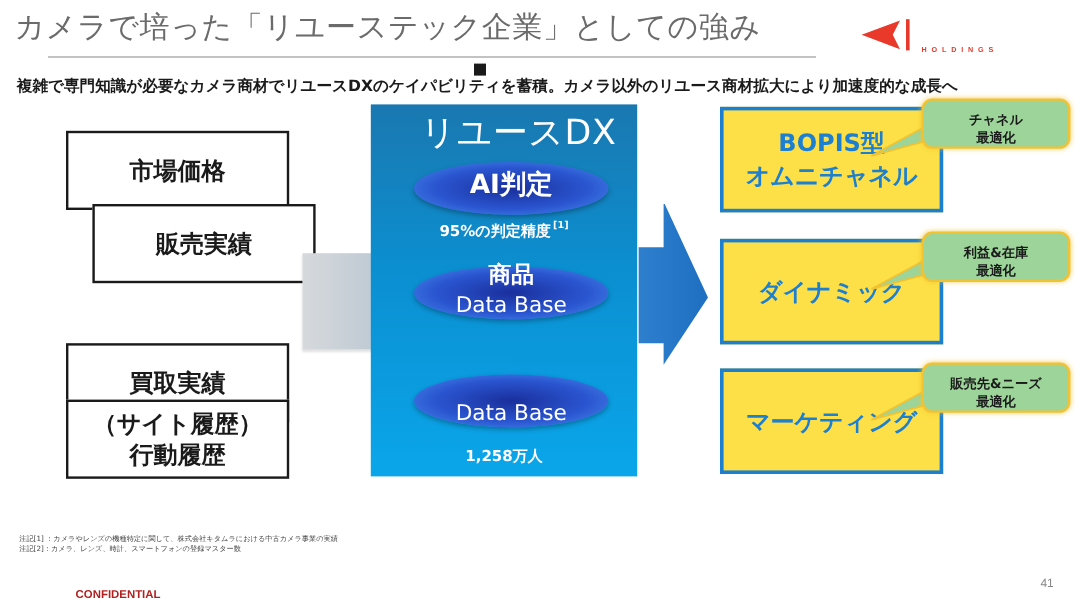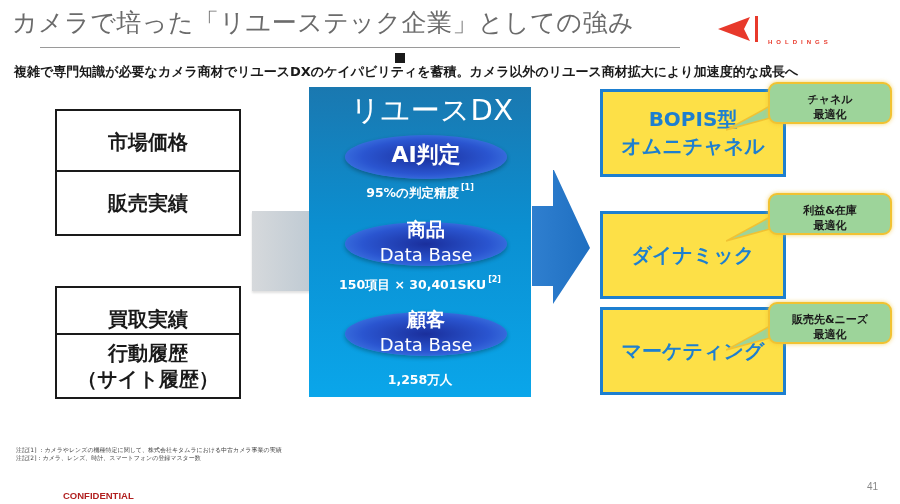--- a/index.html
+++ b/index.html
@@ -119,55 +119,51 @@
 </div>
 
 <div class="subtitle">
   <span class="bullet"></span>
   <span>複雑で専門知識が必要なカメラ商材でリユースDXのケイパビリティを蓄積。カメラ以外のリユース商材拡大により加速度的な成長へ</span>
 </div>
 
 <div class="input-box" style="top:88px;margin-top:21px;">
   <span>市場価格</span>
 </div>
-<div class="input-box" style="top:170px;">
+<div class="input-box" style="top:170px;margin-left:22px;">
   <span>販売実績</span>
 </div>
 <div class="input-box" style="top:252px;margin-top:34px;">
   <span>買取実績</span>
 </div>
 <div class="input-box" style="top:333px;">
   <div>
+    <div>（サイト履歴）</div>
     <div>行動履歴</div>
-    <div>（サイト履歴）</div>
   </div>
 </div>
 
 <div class="connector"></div>
 
 <div class="dx-panel">
   <div class="dx-title">リユースDX</div>
 
   <div class="oval" style="top:48px;">
     <div class="oval-label" style="top:8px; font-size:22px;">AI判定</div>
   </div>
   <div class="dx-note" style="top:98px;">
     <span>95%の判定精度</span><sup>[1]</sup>
   </div>
 
   <div class="oval" style="top:135px;">
     <div class="oval-label" style="top:-3px; font-size:19px;">商品</div>
     <div class="oval-label" style="top:23px; font-size:18px; font-weight:normal;">Data Base</div>
   </div>
-  <div class="dx-note" style="top:190px;">
-    <span>150項目 × 30,401SKU</span><sup>[2]</sup>
-  </div>
 
   <div class="oval" style="top:225px;">
-    <div class="oval-label" style="top:-3px; font-size:19px;">顧客</div>
     <div class="oval-label" style="top:23px; font-size:18px; font-weight:normal;">Data Base</div>
   </div>
   <div class="dx-note" style="top:285px;">
     <span>1,258万人</span>
   </div>
 </div>
 
 <svg class="arrow" width="62" height="150" viewBox="0 0 62 150">
   <defs>
     <linearGradient id="arrowGrad" x1="0" y1="0" x2="1" y2="0">
@@ -177,21 +173,21 @@
   </defs>
   <polygon points="0,48 21,48 21,10 58,90 21,146 21,128 0,128" fill="url(#arrowGrad)" transform="translate(0,-12)"></polygon>
 </svg>
 
 <div class="output-box" style="top:89px;">
   <div>
     <div>BOPIS型</div>
     <div>オムニチャネル</div>
   </div>
 </div>
-<div class="output-box" style="top:211px;text-align:right;">
+<div class="output-box" style="top:199px;text-align:right;">
   <div>
     <div>ダイナミック</div>
   </div>
 </div>
 <div class="output-box" style="top:307px;">
   <div>
     <div>マーケティング</div>
   </div>
 </div>
 

